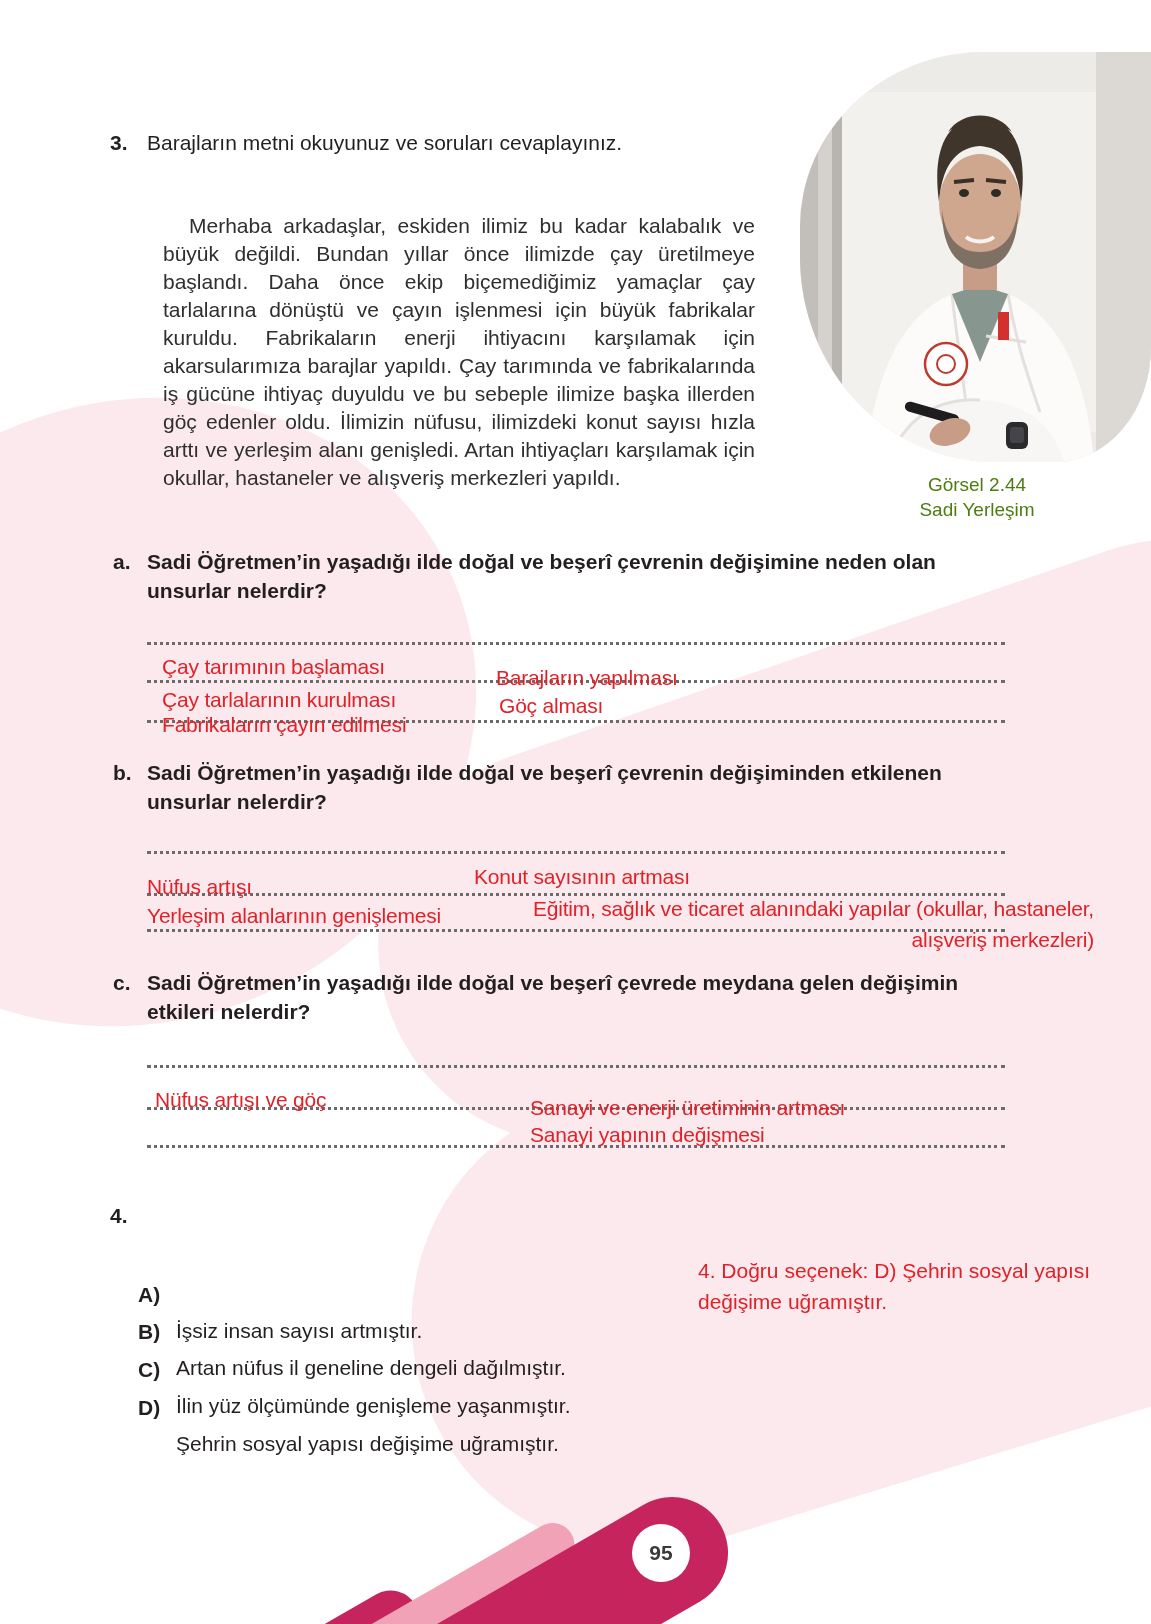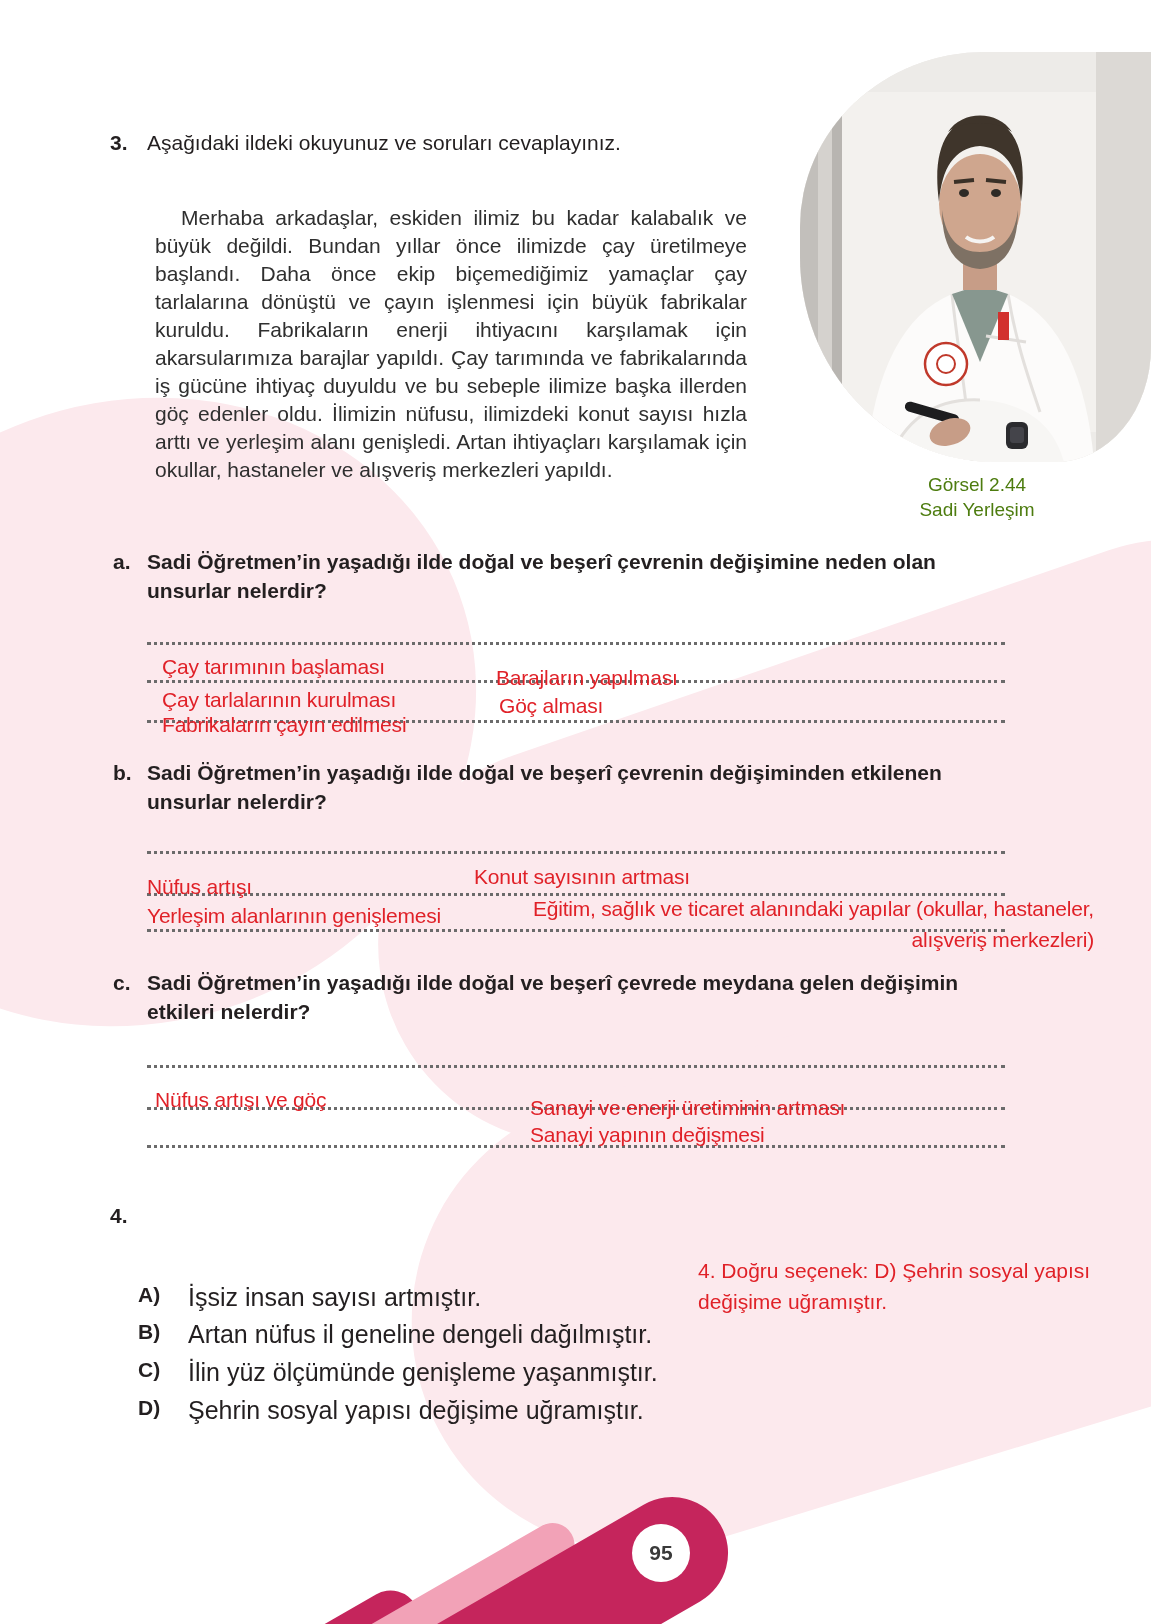--- a/index.html
+++ b/index.html
@@ -11,39 +11,39 @@
   
   .blob{position:absolute;background:var(--blob-pink,#fce9ed);z-index:0;}
   .blob-left{left:-210px;top:402px;width:690px;height:620px;border-radius:50%;transform:rotate(-20deg);}
   .blob-mid{right:-240px;top:642px;width:1030px;height:400px;border-radius:200px;transform:rotate(-19deg);}
   .blob-bottom{right:-200px;top:1020px;width:950px;height:460px;border-radius:230px;transform:rotate(-17deg);}
   
   .qnum,.qlabel{position:absolute;font-weight:bold;font-size:21px;line-height:29px;z-index:2;}
   .qtext{position:absolute;font-weight:bold;font-size:21px;line-height:29px;z-index:2;}
   .qtext.regular{font-weight:normal;}
   .passage{
-    position:absolute;left:147px;top:196px;width:592px;margin:8px;
+    position:absolute;left:147px;top:196px;width:592px;margin:16px;
     font-size:21px;line-height:28px;text-align:justify;text-indent:26px;
     color:#2f2f2f;z-index:2;
   }
   
   .ansbox{position:absolute;z-index:2;}
   .dotline{position:absolute;left:0;width:100%;height:0;border-top:3px dotted #6b6b6b;z-index:1;}
   .ans{
     position:absolute;font-size:21px;line-height:30px;white-space:nowrap;
     color:var(--answer-red,#e02128);letter-spacing:-0.2px;z-index:3;text-align:right;
   }
   .ans.wrap{white-space:normal;}
   .answer-note{
     position:absolute;left:698px;top:1255px;width:412px;
     font-size:21px;line-height:31px;color:var(--answer-red,#e02128);z-index:3;
   }
   
   .opt-letter{position:absolute;left:138px;font-weight:bold;font-size:21px;z-index:2;}
-  .opt-text{position:absolute;left:188px;font-size:25px;z-index:2;}
+  .opt-text{position:absolute;left:176px;font-size:21px;z-index:2;margin-top:36px;}
   
   .photo-blob{
     position:absolute;left:800px;top:52px;width:351px;height:410px;
     border-radius:185px 0 95px 195px / 175px 0 115px 205px;
     overflow:hidden;z-index:2;background:#ece9e6;
   }
   .caption{
     position:absolute;left:872px;top:472px;width:210px;text-align:center;
     font-size:19px;line-height:25px;color:#4d7c0f;z-index:2;
   }
@@ -64,21 +64,21 @@
 </head>
 <body>
 
 <div class="page">
 
   <div class="blob blob-left"></div>
   <div class="blob blob-mid"></div>
   <div class="blob blob-bottom"></div>
 
   <div class="qnum" style="left:110px;top:128px">3.</div>
-  <div class="qtext regular" style="left:147px;top:128px;width:650px">Aşağıdaki ildeki okuyunuz ve soruları cevaplayınız.</div>
+  <div class="qtext regular" style="left:147px;top:128px;width:650px">Barajların metni okuyunuz ve soruları cevaplayınız.</div>
   <p class="passage">Merhaba arkadaşlar, eskiden ilimiz bu kadar kalabalık ve büyük değildi. Bundan yıllar önce ilimizde çay üretilmeye başlandı. Daha önce ekip biçemediğimiz yamaçlar çay tarlalarına dönüştü ve çayın işlenmesi için büyük fabrikalar kuruldu. Fabrikaların enerji ihtiyacını karşılamak için akarsularımıza barajlar yapıldı. Çay tarımında ve fabrikalarında iş gücüne ihtiyaç duyuldu ve bu sebeple ilimize başka illerden göç edenler oldu. İlimizin nüfusu, ilimizdeki konut sayısı hızla arttı ve yerleşim alanı genişledi. Artan ihtiyaçları karşılamak için okullar, hastaneler ve alışveriş merkezleri yapıldı.</p>
 
   <div class="photo-blob">
     <svg width="351" height="410" viewBox="0 0 351 410">
       <rect width="351" height="410" fill="#edebe8"></rect>
       <rect x="296" width="55" height="410" fill="#dcd9d5"></rect>
       <rect x="0" width="18" height="410" fill="#c2bfbb"></rect>
       <rect x="18" width="14" height="410" fill="#d5d2ce"></rect>
       <rect x="32" y="50" width="10" height="320" fill="#b8b5b1"></rect>
       <rect x="42" y="40" width="254" height="340" fill="#f3f1ee"></rect>

